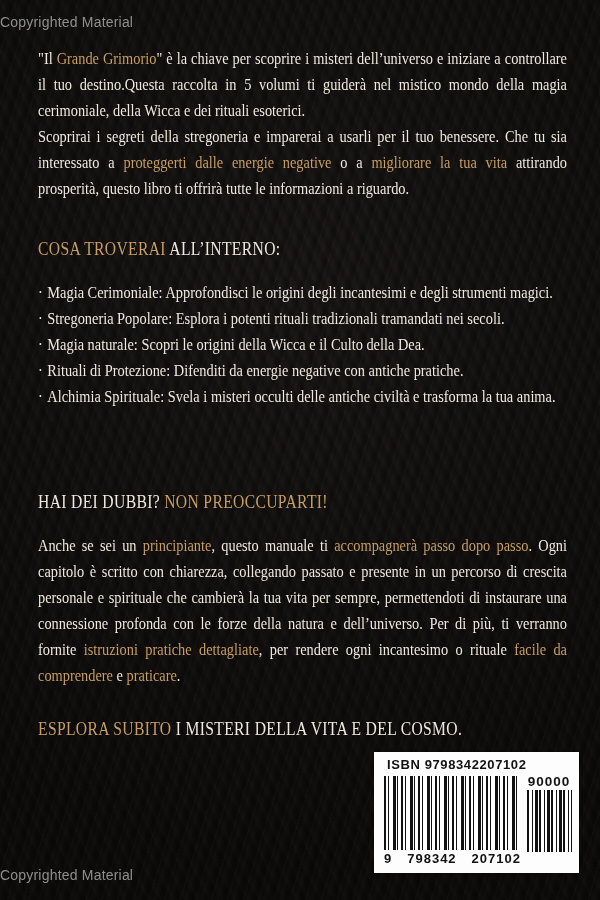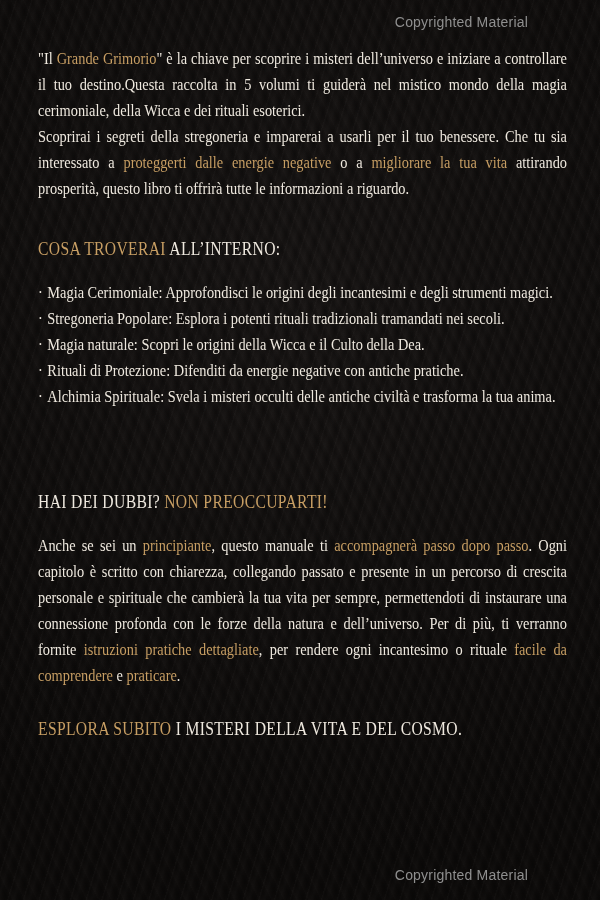--- a/index.html
+++ b/index.html
@@ -6,21 +6,21 @@
   .page{
     position:relative;width:600px;height:900px;overflow:hidden;
     background-color:#0e0c0b;
     background-image:
       repeating-linear-gradient(107deg, rgba(255,255,255,0.025) 0px, rgba(255,255,255,0.0) 2px, rgba(255,255,255,0.015) 6px, rgba(0,0,0,0.0) 9px, rgba(0,0,0,0.18) 12px, rgba(0,0,0,0.0) 15px),
       repeating-linear-gradient(63deg, rgba(255,255,255,0.012) 0px, rgba(0,0,0,0.0) 3px, rgba(0,0,0,0.22) 7px, rgba(0,0,0,0.0) 11px),
       radial-gradient(120% 85% at 50% 32%, #181514 0%, #0d0b0a 75%);
     font-family:"Liberation Serif", serif;
   }
   .copyright{
-    position:absolute;left:0;width:528px;text-align:right;
+    position:absolute;left:0;width:528px;text-align:left;
     font-family:"Liberation Sans", sans-serif;
     font-size:14px;color:#8f8f8f;letter-spacing:0.2px;
   }
   .copyright.top{top:14px;}
   .copyright.bottom{top:867px;}
   .content{
     position:absolute;left:0;top:0;width:740px;height:900px;
     transform:scaleX(0.845);transform-origin:0 0;
   }
   .block{
@@ -92,16 +92,27 @@
     </div>
 
     <p class="block heading" style="top:489px"><span>HAI DEI DUBBI? </span><span class="gold">NON PREOCCUPARTI!</span></p>
 
     <p class="block" style="top:533px"><span>Anche se sei un </span><span class="gold">principiante</span><span>, questo manuale ti </span><span class="gold">accompagnerà passo dopo passo</span><span>. Ogni capitolo è scritto con chiarezza, collegando passato e presente in un percorso di crescita personale e spirituale che cambierà la tua vita per sempre, permettendoti di instaurare una connessione profonda con le forze della natura e dell’universo. Per di più, ti verranno fornite </span><span class="gold">istruzioni pratiche dettagliate</span><span>, per rendere ogni incantesimo o rituale </span><span class="gold">facile da comprendere</span><span> e </span><span class="gold">praticare</span><span>.</span></p>
 
     <p class="block heading" style="top:716px"><span class="gold">ESPLORA SUBITO </span><span>I MISTERI DELLA VITA E DEL COSMO.</span></p>
 
   </div>
 
+  <div class="barcode-panel">
+    <div class="isbn-label">ISBN 9798342207102</div>
+    <div class="ean-bars"></div>
+    <div class="ean-digits">
+      <span>9</span>
+      <span>798342</span>
+      <span>207102</span>
+    </div>
+    <div class="price-code-label">90000</div>
+    <div class="price-bars"></div>
+  </div>
 
   <div class="copyright bottom">Copyrighted Material</div>
 
 </div>
 
 </body></html>

